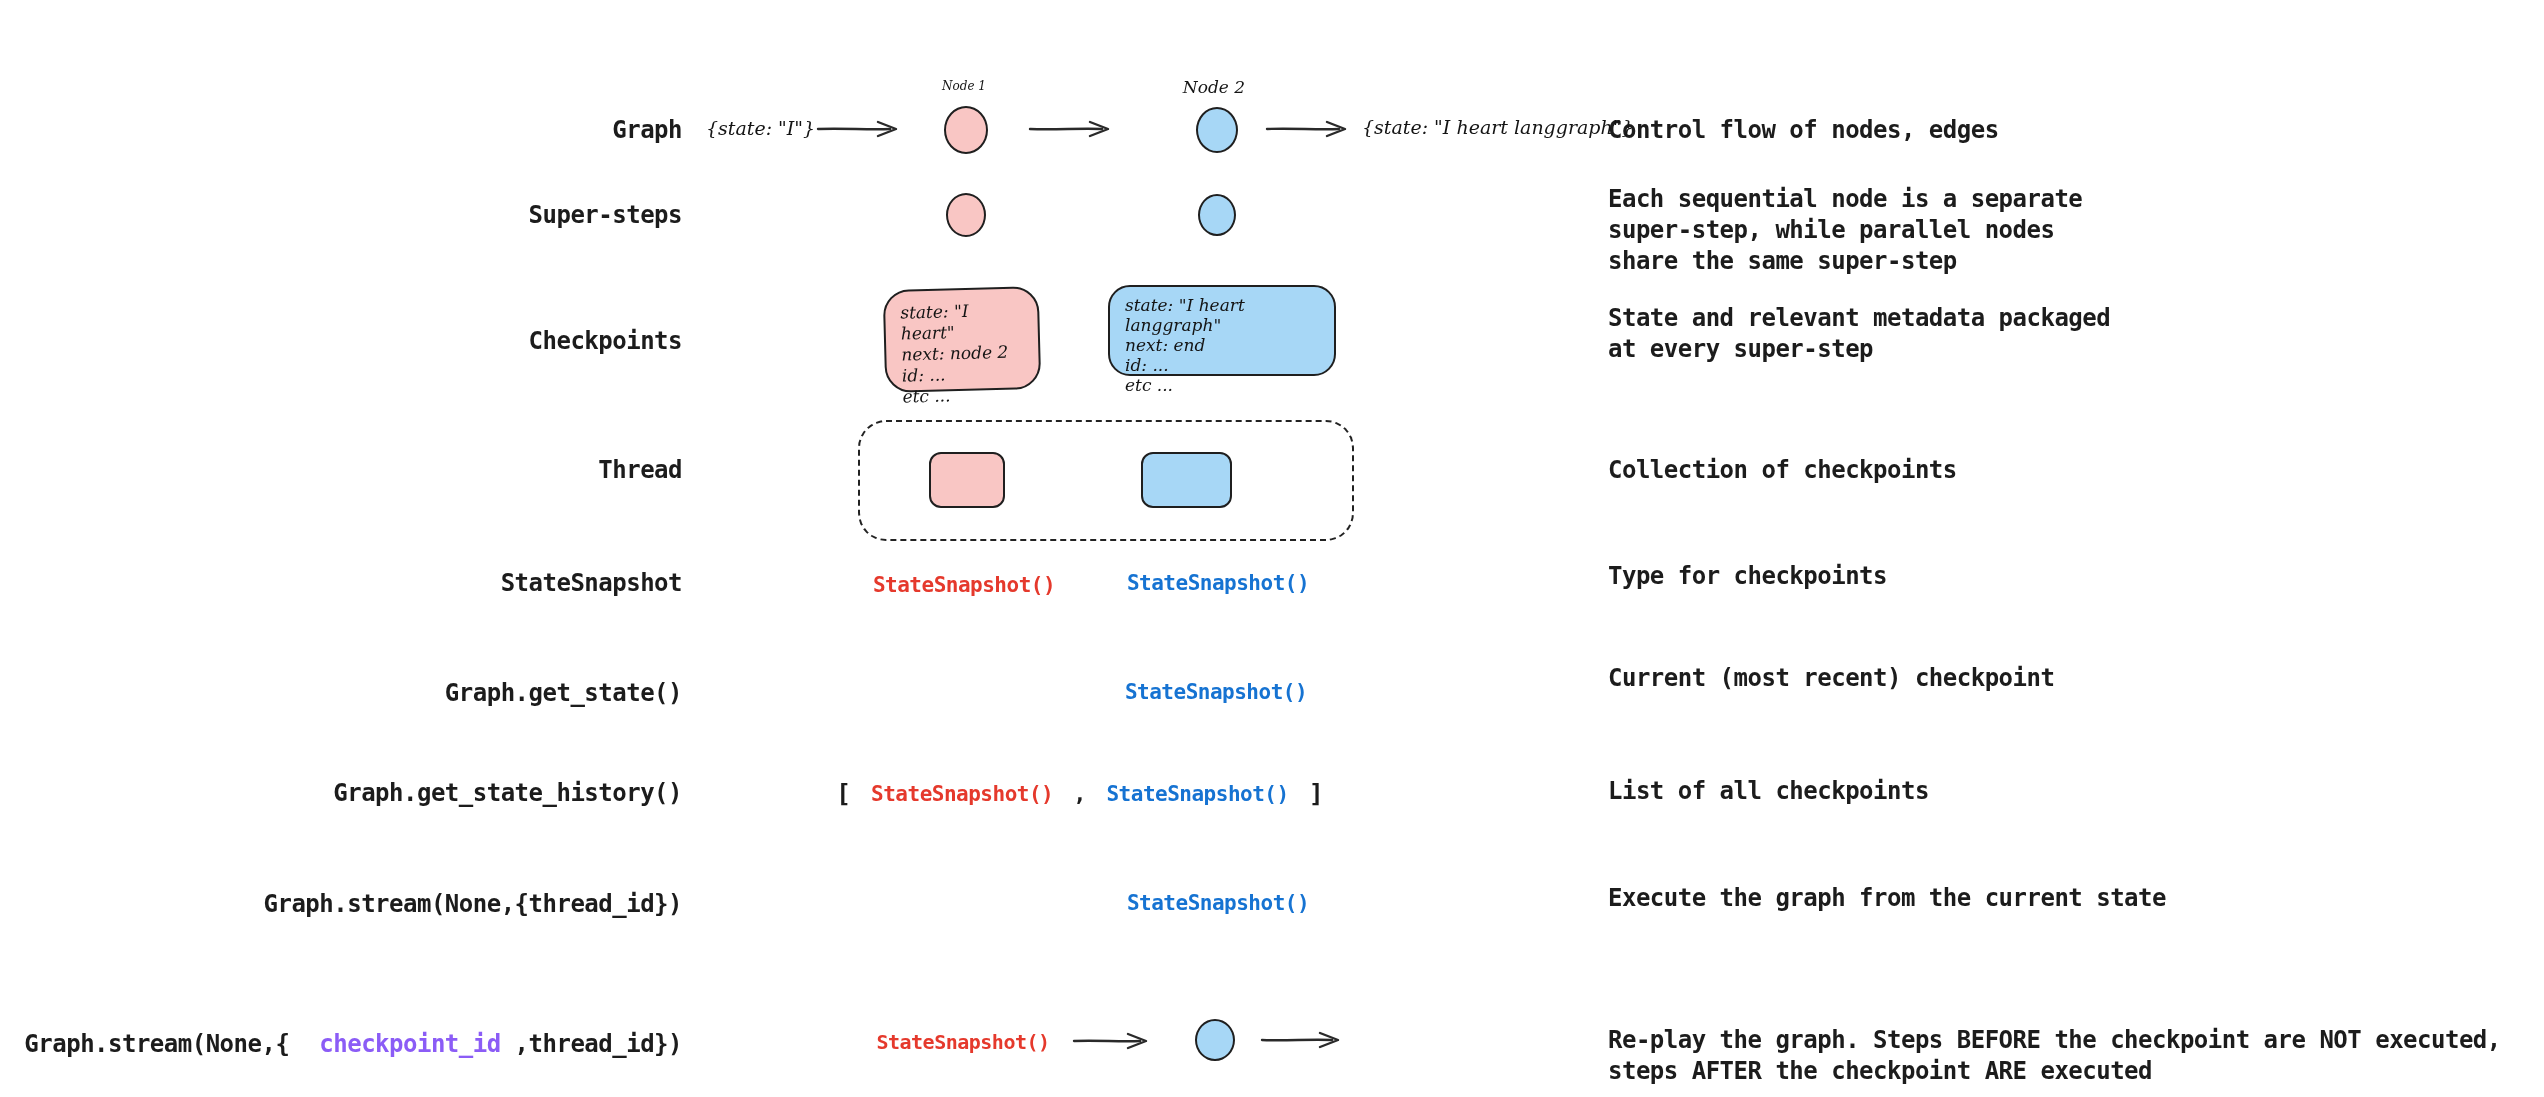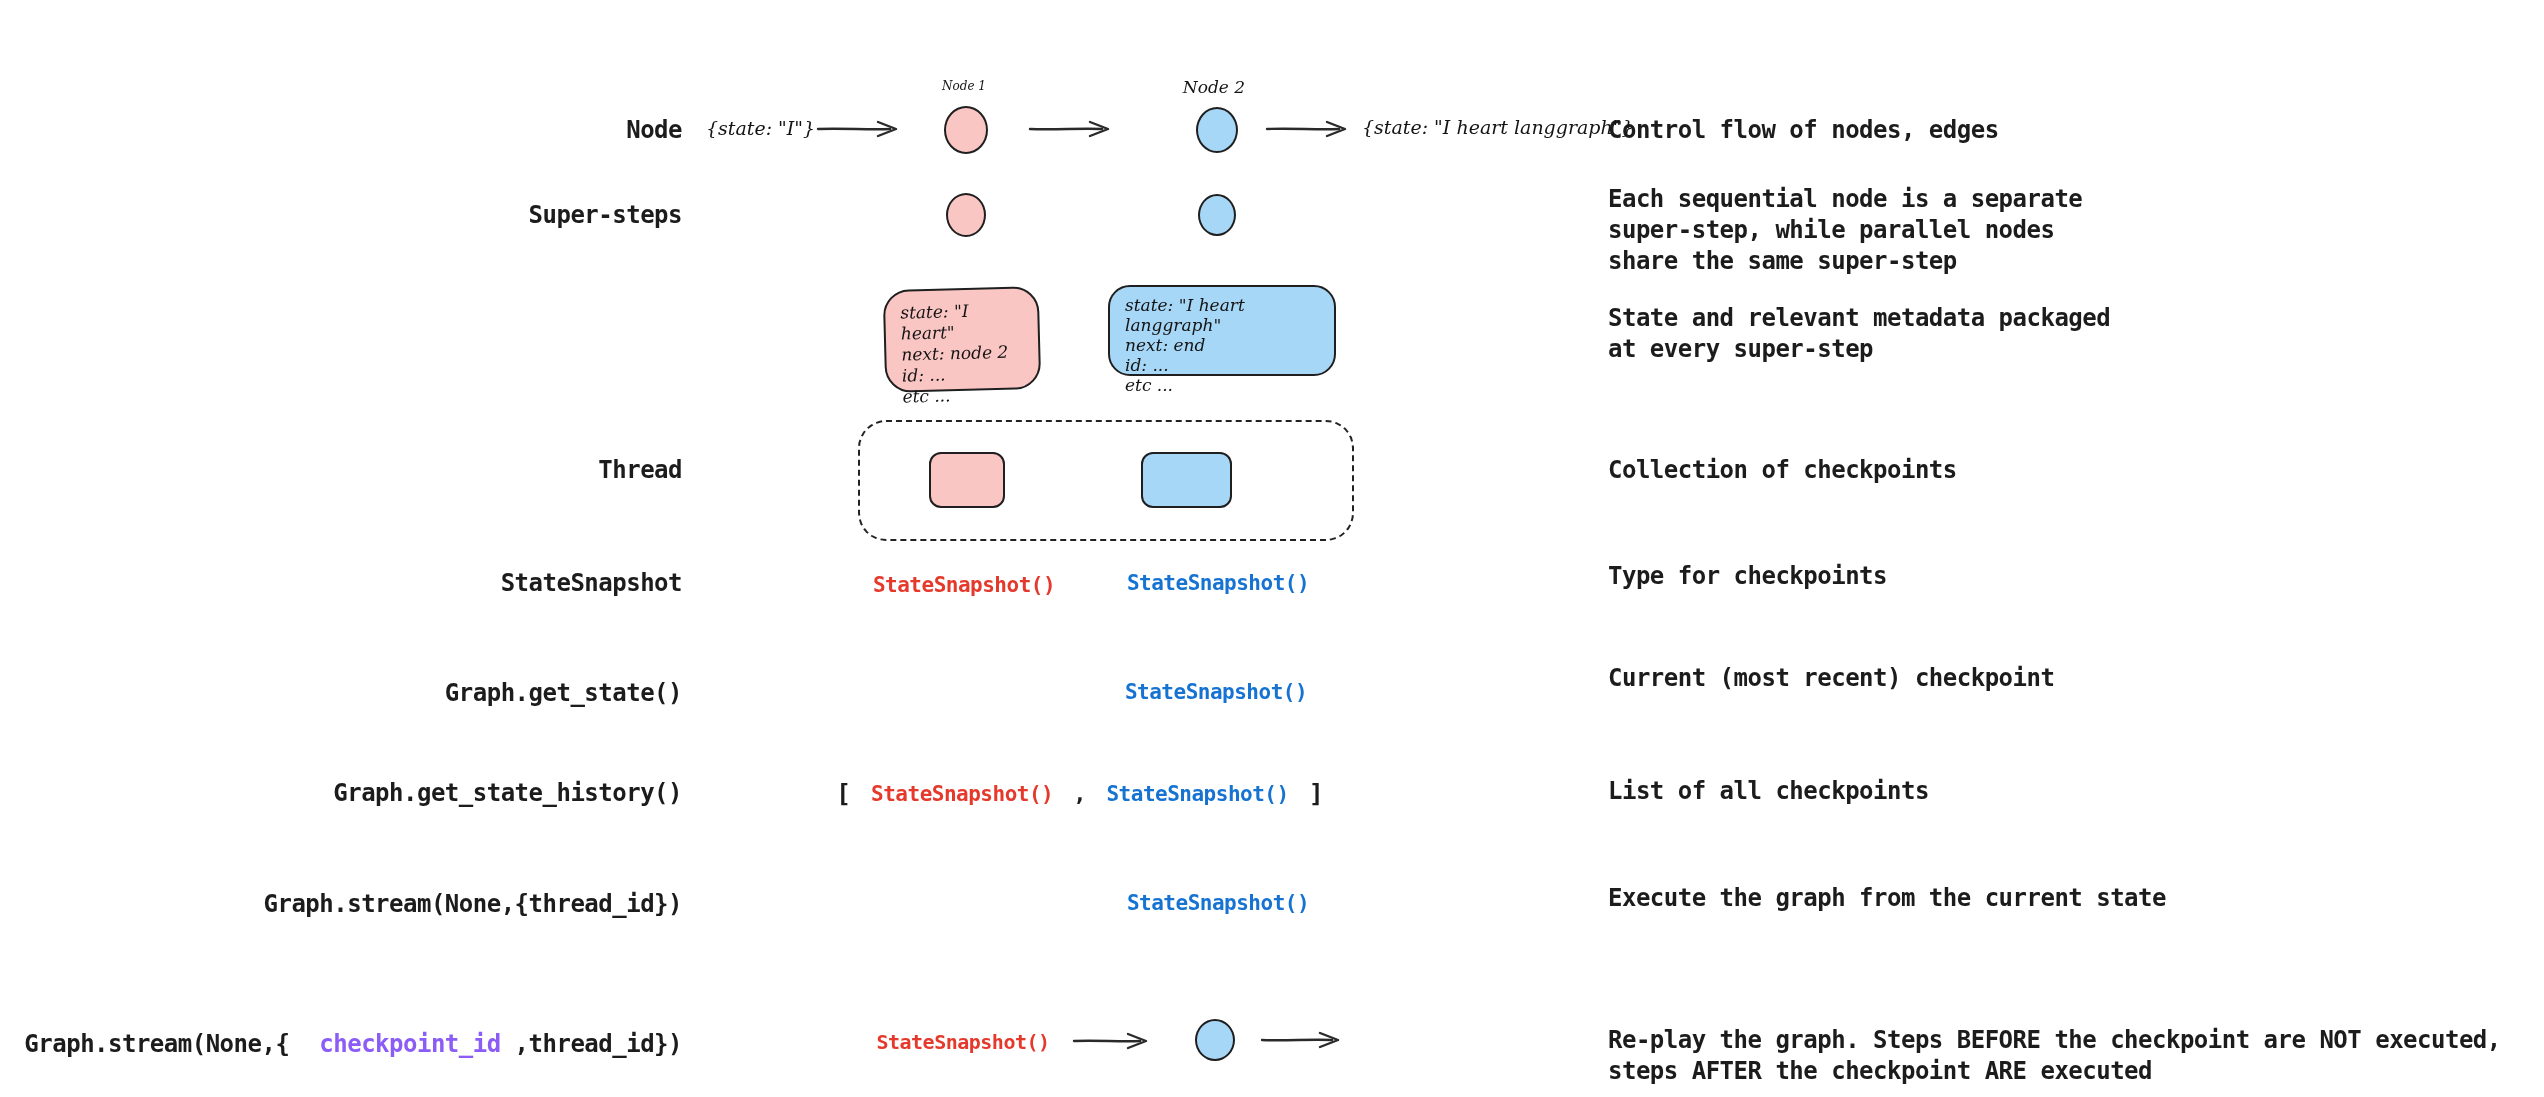--- a/index.html
+++ b/index.html
@@ -101,22 +101,23 @@
     gap:20px;
   }
   .bracket{font-size:25px;font-weight:bold;color:#1c1c1c;}
   .list-row .code{position:static;transform:none;}
 </style>
 </head>
 <body>
 
 <div class="canvas">
 
-  <div class="row-label" style="top:130px">Node</div>
+  <div class="row-label" style="top:130px">Graph</div>
   <div class="row-label" style="top:215px">Super-steps</div>
+  <div class="row-label" style="top:341px">Checkpoints</div>
   <div class="row-label" style="top:470px">Thread</div>
   <div class="row-label" style="top:583px">StateSnapshot</div>
   <div class="row-label" style="top:693px">Graph.get_state()</div>
   <div class="row-label" style="top:793px">Graph.get_state_history()</div>
   <div class="row-label" style="top:904px">Graph.stream(None,{thread_id})</div>
   <div class="row-label" style="top:1044px"><span>Graph.stream(None,{ </span><span class="red">checkpoint_id</span><span> ,thread_id})</span></div>
 
   <div class="desc" style="top:130px">Control flow of nodes, edges</div>
   <div class="desc" style="top:230px">Each sequential node is a separate
 super-step, while parallel nodes

